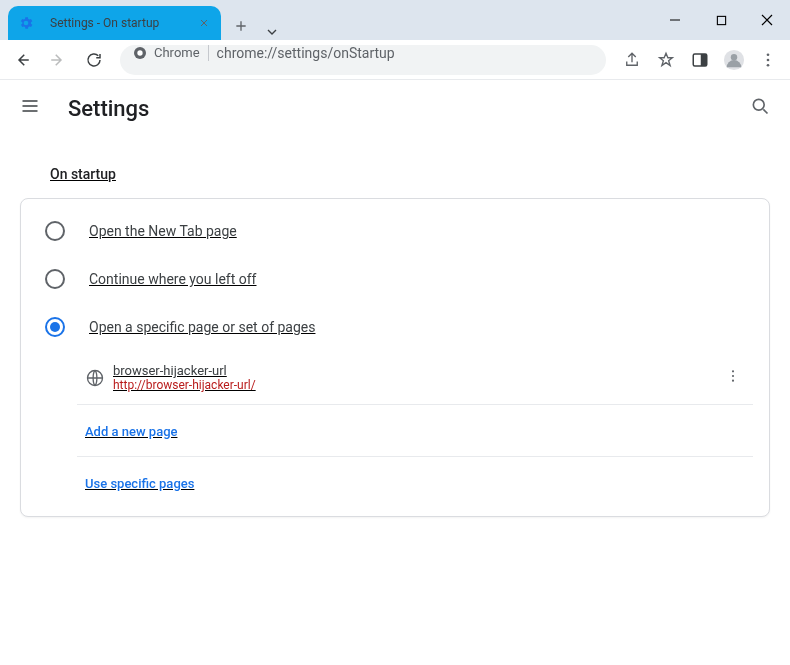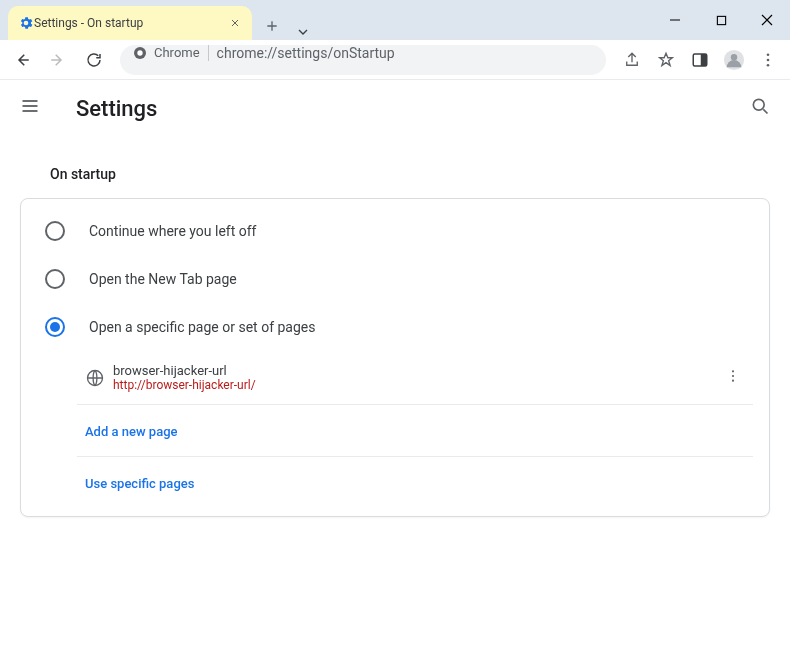--- a/index.html
+++ b/index.html
@@ -1,46 +1,46 @@
 <!DOCTYPE html>
 <html><head>
 <meta charset="utf-8">
 <style>
 * { margin: 0; padding: 0; box-sizing: border-box; font-family: -apple-system, BlinkMacSystemFont, "Segoe UI", Roboto, Arial, sans-serif; }
 body { width: 790px; height: 665px; background: #fff; overflow: hidden; position: relative; }
 
 
 .titlebar { height: 40px; background: #dde5ee; display: flex; align-items: flex-end; }
-.tab { background: #fef9c3; border-radius: 10px 10px 0 0; height: 34px; display: flex; align-items: center; padding: 0 10px; margin-left: 8px; width: 244px; gap: 0; }
+.tab { background: #0ea5e9; border-radius: 10px 10px 0 0; height: 34px; display: flex; align-items: center; padding: 0 10px; margin-left: 8px; width: 213px; gap: 16px; }
 .tab .favicon { width: 16px; height: 16px; }
 .tab-title { font-size: 12px; color: #3c4043; flex: 1; white-space: nowrap; overflow: hidden; }
 .tab-close { width: 14px; height: 14px; display: flex; align-items: center; justify-content: center; cursor: pointer; }
 .newtab { width: 28px; height: 28px; display: flex; align-items: center; justify-content: center; margin-left: 6px; cursor: pointer; }
 .win-controls { margin-left: auto; display: flex; height: 40px; }
 .win-btn { width: 46px; display: flex; align-items: center; justify-content: center; cursor: pointer; }
 .tab-dropdown { width: 34px; display:flex; align-items:center; justify-content:center; cursor:pointer;}
 
 
 .toolbar { height: 40px; background: #fff; display: flex; align-items: center; padding: 0 6px; gap: 4px; border-bottom: 1px solid #e8eaed; }
 .tbtn { width: 32px; height: 32px; display: flex; align-items: center; justify-content: center; border-radius: 50%; cursor: pointer; }
 .tbtn.disabled svg { opacity: .35; }
 .omnibox { flex: 1; height: 30px; background: #f1f3f4; border-radius: 15px; display: flex; align-items: flex-start; padding: 0 12px; gap: 8px; margin: 0 6px; }
 .omnibox .secure { display: flex; align-items: center; gap: 6px; color: #5f6368; font-size: 13px; }
 .omnibox .divider { width: 1px; height: 16px; background: #c5c8cd; }
 .omnibox .url { color: #5f6368; font-size: 14px; }
 .toolbar-right { display: flex; align-items: center; gap: 2px; }
 
 
-.settings-hdr { height: 56px; display: flex; align-items: center; padding: 0 20px; gap: 36px; }
+.settings-hdr { height: 56px; display: flex; align-items: center; padding: 0 20px; gap: 28px; }
 .hamburger { cursor: pointer; }
 .settings-title { font-size: 22px; font-weight: 500; color: #202124; flex: 1; }
 .search-btn { cursor: pointer; }
 
 
-.content { padding: 0 20px 20px 20px; }
+.content { padding: 0 20px 20px 20px; text-decoration: underline; }
 .section-label { font-size: 14px; color: #202124; margin: 30px 0 16px 30px; font-weight: 500; }
 .card { background: #fff; border: 1px solid #dadce0; border-radius: 8px; padding: 8px 0; box-shadow: 0 1px 2px rgba(0,0,0,.05); }
 .radio-row { display: flex; align-items: center; padding: 14px 24px; gap: 24px; cursor: pointer; }
 .radio-row .lbl { font-size: 14px; color: #3c4043; }
 .radio { width: 20px; height: 20px; border: 2px solid #5f6368; border-radius: 50%; position: relative; flex-shrink: 0; }
 .radio.selected { border-color: #1a73e8; }
 .radio.selected::after { content: ''; position: absolute; inset: 3px; background: #1a73e8; border-radius: 50%; }
 
 .sub-section { margin-left: 56px; margin-right: 16px; }
 .page-row { display: flex; align-items: center; padding: 12px 8px; border-bottom: 1px solid #e8eaed; gap: 8px; }
@@ -174,25 +174,25 @@
         <path stroke="#5f6368" stroke-width="2" d="M16 16l5 5"></path>
       </svg>
   </span>
 </div>
 
 <div class="content">
   <div class="section-label">On startup</div>
   <div class="card">
     <div class="radio-row">
       <span class="radio"></span>
-      <span class="lbl">Continue where you left off</span>
+      <span class="lbl">Open the New Tab page</span>
     </div>
     <div class="radio-row">
       <span class="radio"></span>
-      <span class="lbl">Open the New Tab page</span>
+      <span class="lbl">Continue where you left off</span>
     </div>
     <div class="radio-row">
       <span class="radio selected"></span>
       <span class="lbl">Open a specific page or set of pages</span>
     </div>
     <div class="sub-section">
       <div class="page-row">
         <span class="globe">
           <svg viewBox="0 0 24 24" width="20" height="20">
               <circle cx="12" cy="12" r="9" fill="none" stroke="#5f6368" stroke-width="1.6"></circle>

